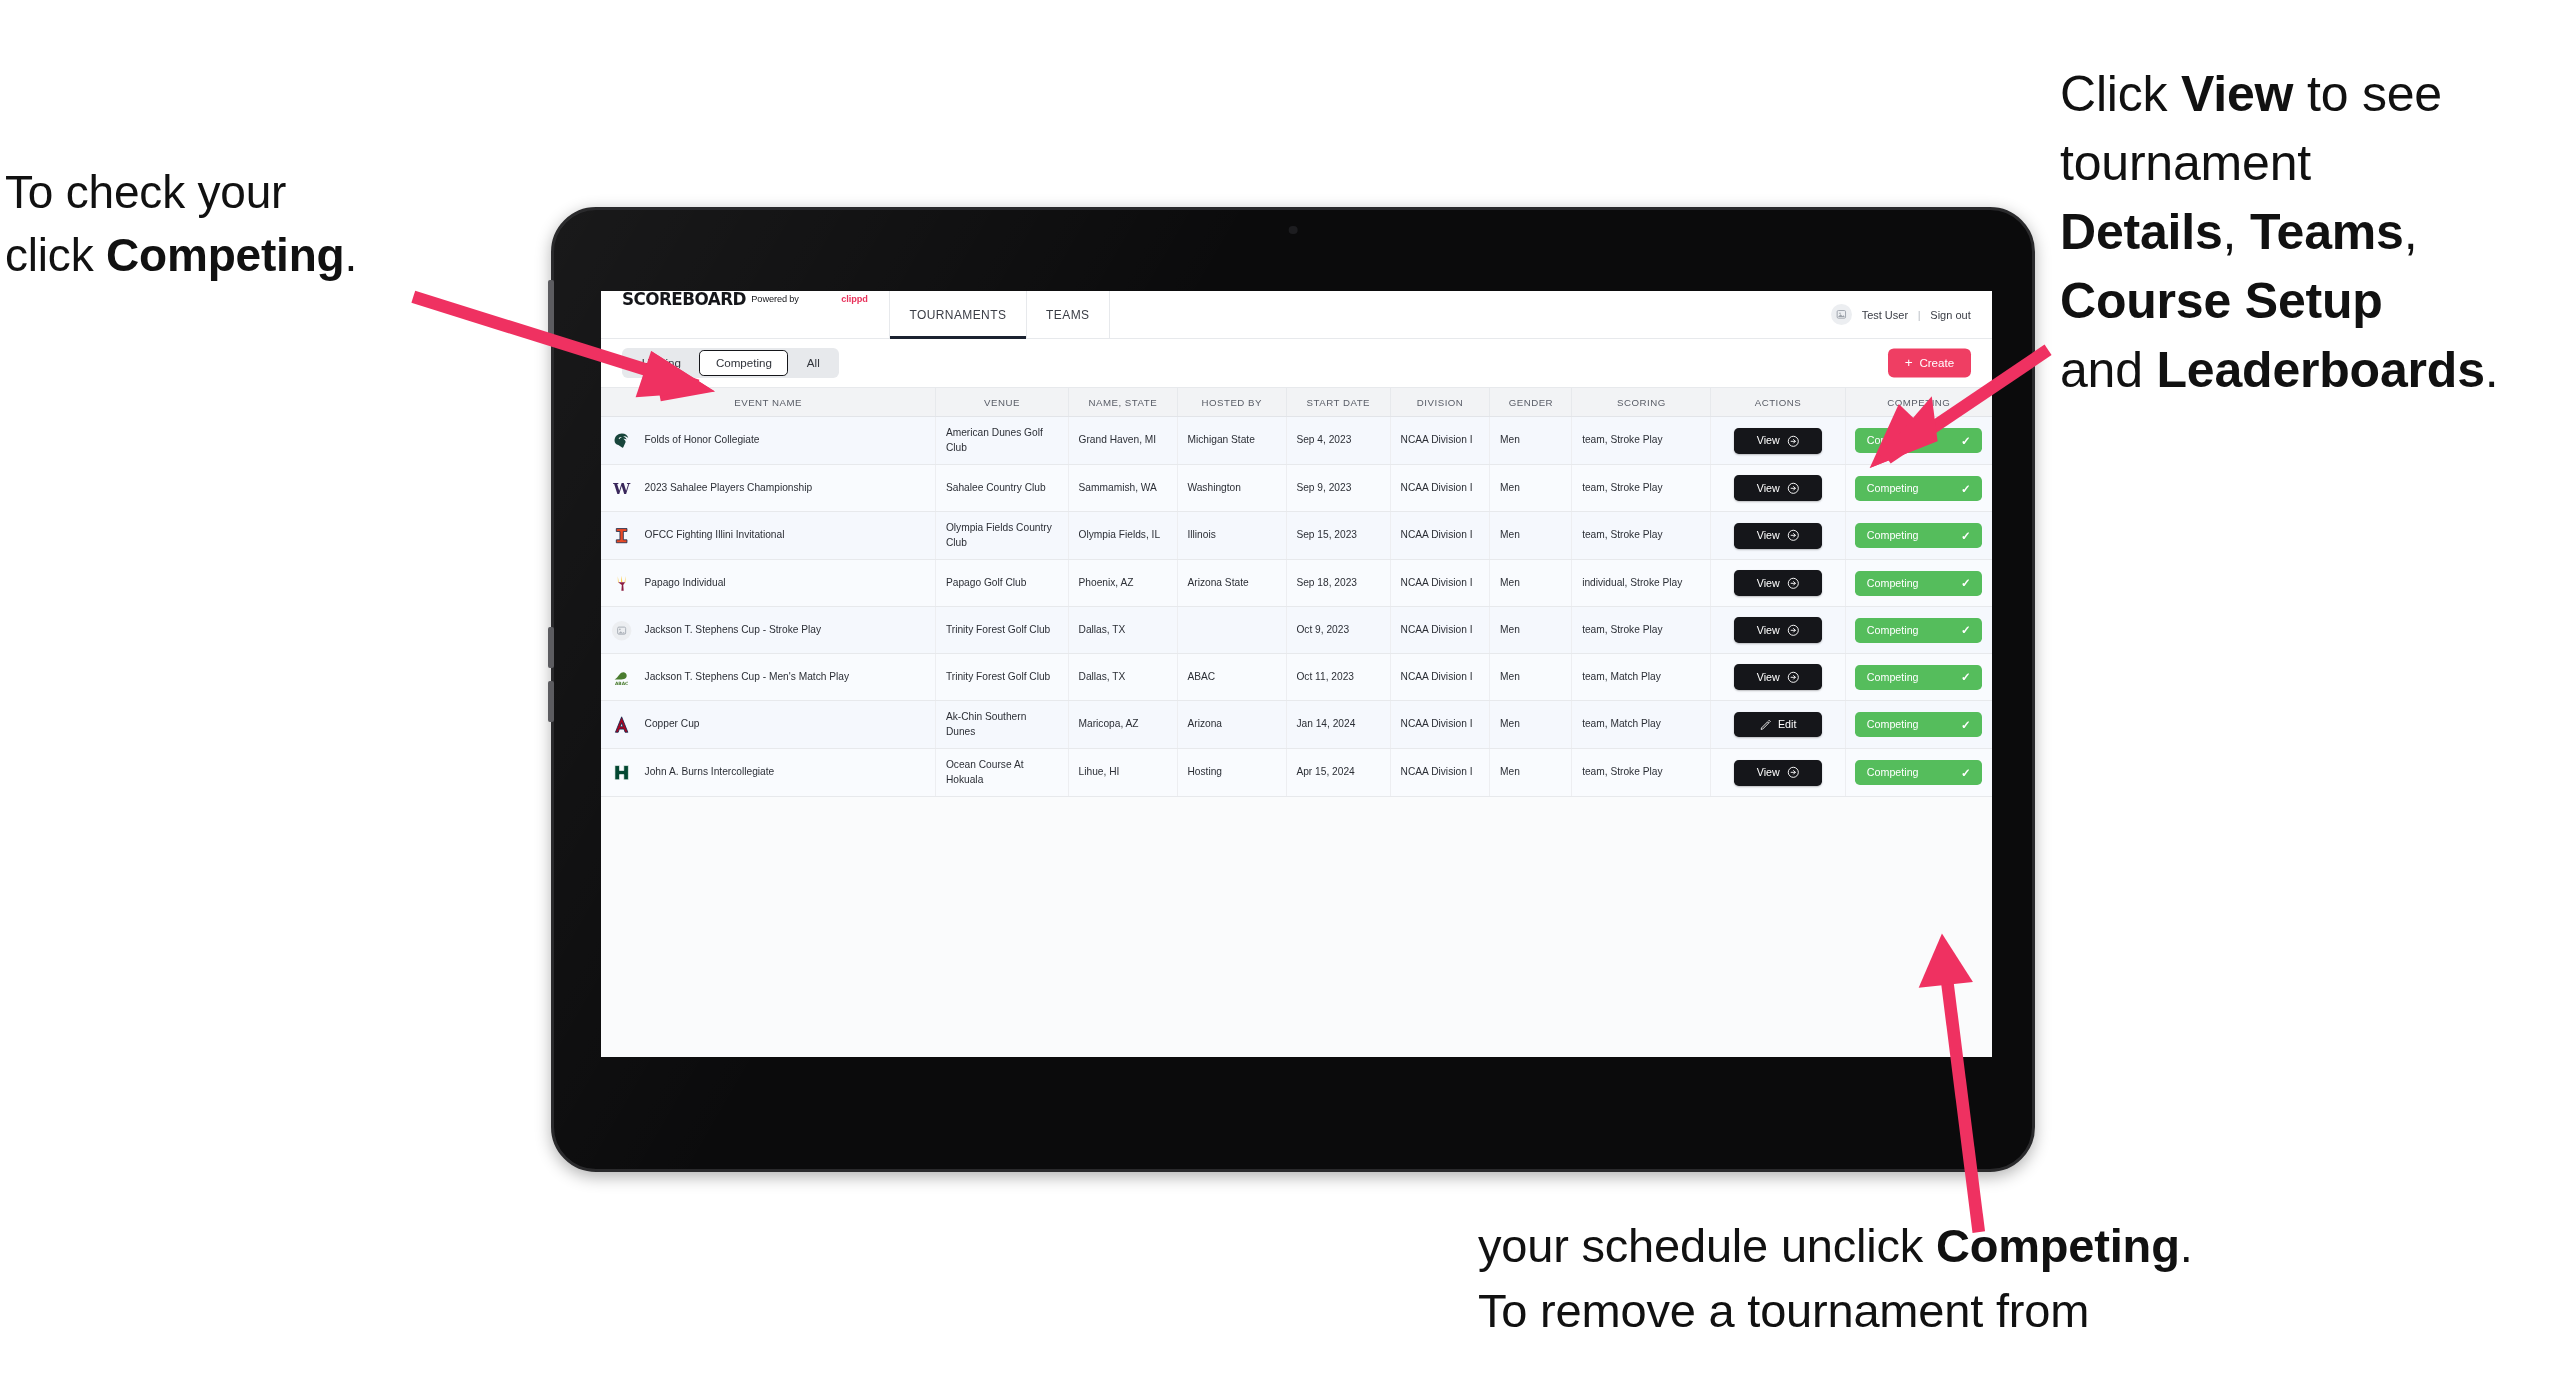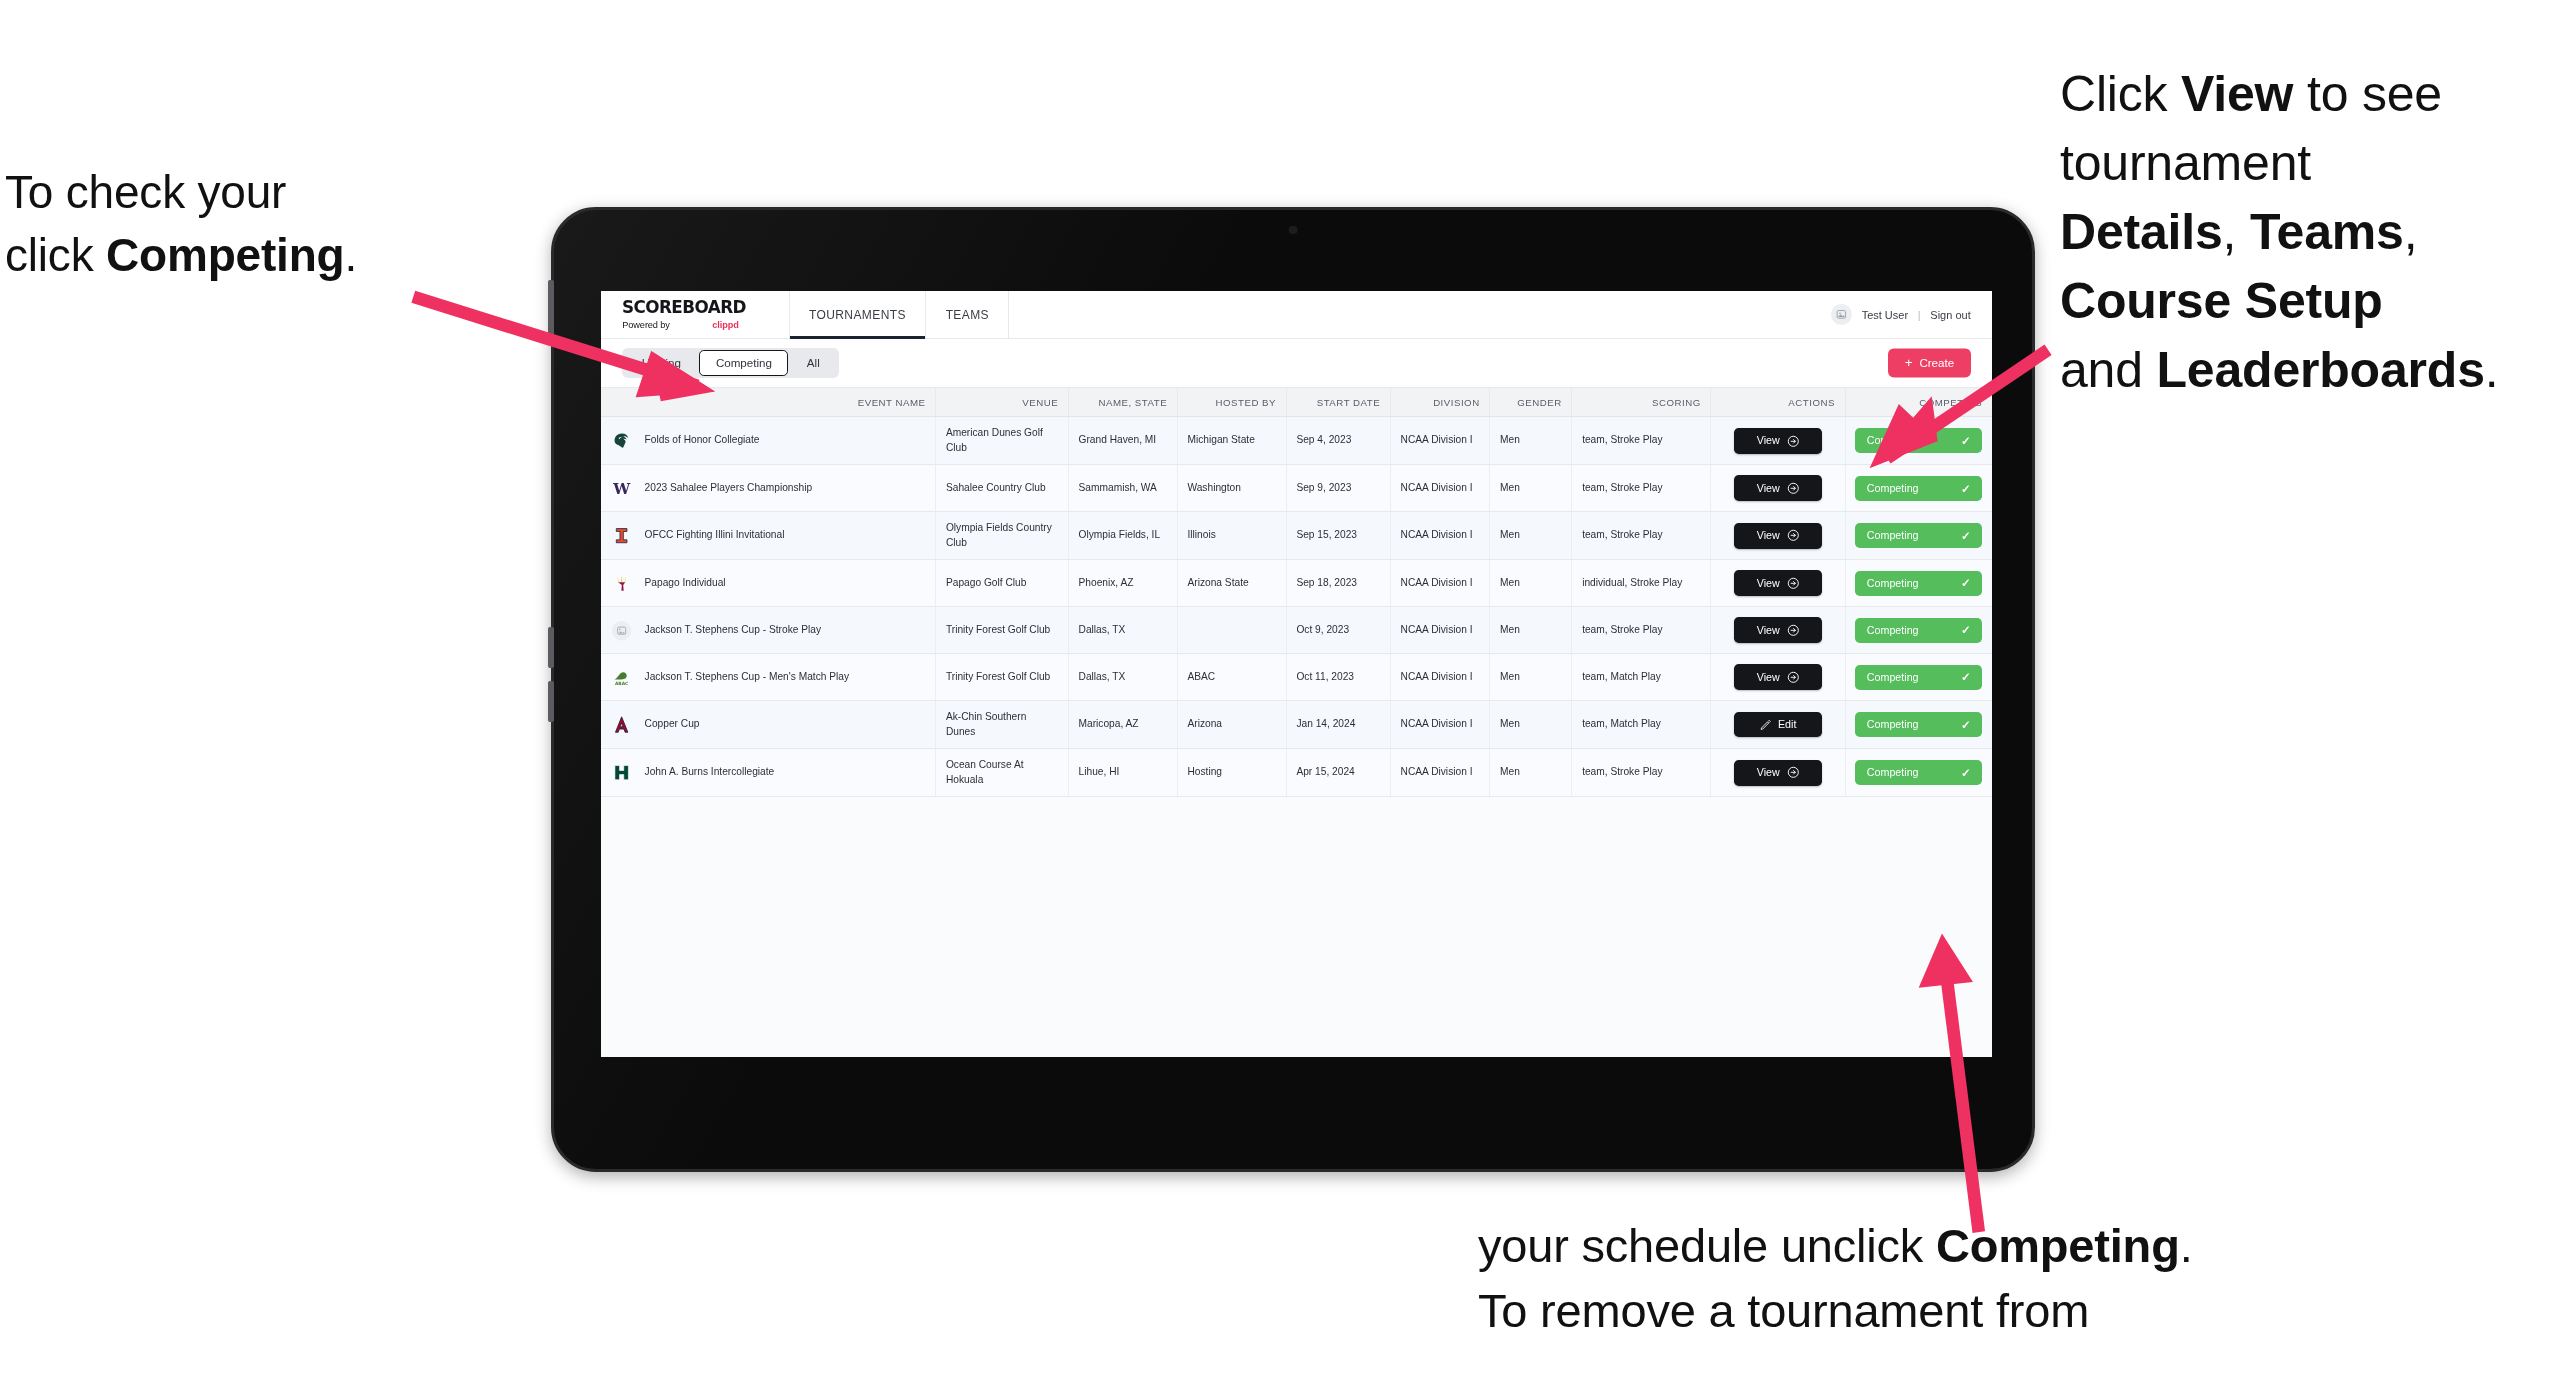--- a/index.html
+++ b/index.html
@@ -88,21 +88,21 @@
   
   #app-header {
     height: 47px;
     background: #ffffff;
     border-bottom: 1px solid #e7e9ec;
     display: flex;
     align-items: stretch;
     position: relative;
   }
   #brand {
-    display: flex; flex-direction: column; justify-content: center;
+    display: flex; flex-direction: row; justify-content: flex-end;
     padding: 0 21.3px 0 21.3px;
     min-width: 145px;
   }
   #brand-name {
     font-family: "DejaVu Sans", sans-serif;
     font-weight: 700;
     font-size: 17.5px;
     letter-spacing: -0.6px;
     color: #15161a;
     line-height: 1;
@@ -195,21 +195,21 @@
 
   
   #table-wrap { background: #ffffff; }
   table#events {
     width: 100%;
     border-collapse: collapse;
     table-layout: fixed;
   }
   #events thead th {
     background: #f2f3f5;
-    text-align: right;
+    text-align: center;
     font-weight: 400;
     font-size: 9.7px;
     letter-spacing: 0.5px;
     color: #585c66;
     padding: 8.7px 9.7px;
     border-top: 1px solid #e7e9ec;
     border-bottom: 1px solid #e2e4e8;
     border-right: 1px solid #e7e9ec;
     white-space: nowrap;
   }

